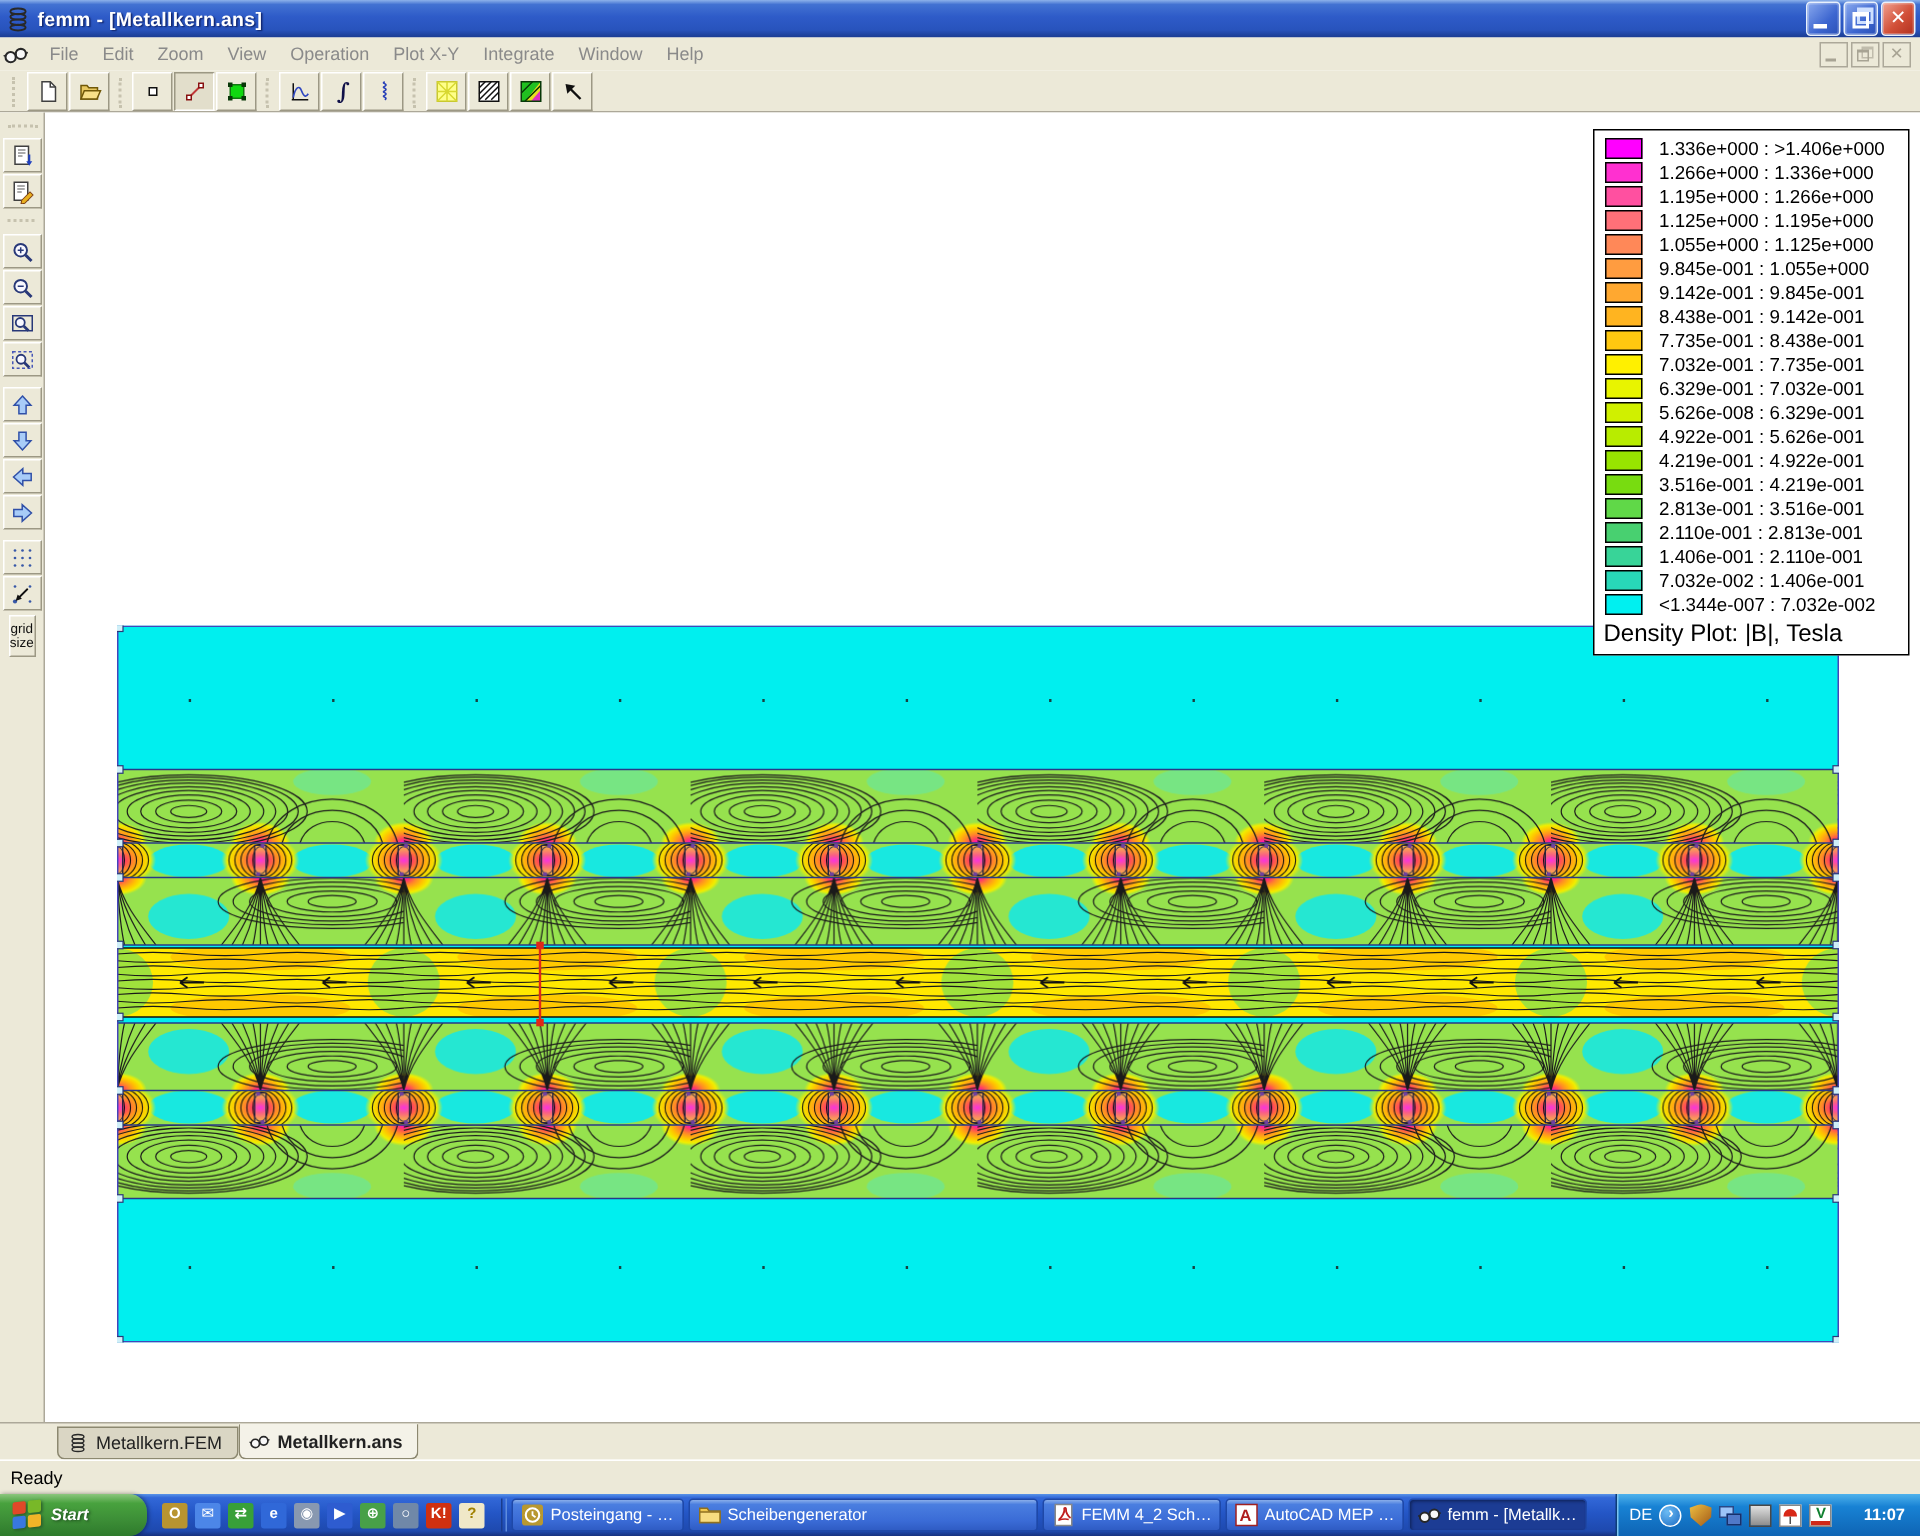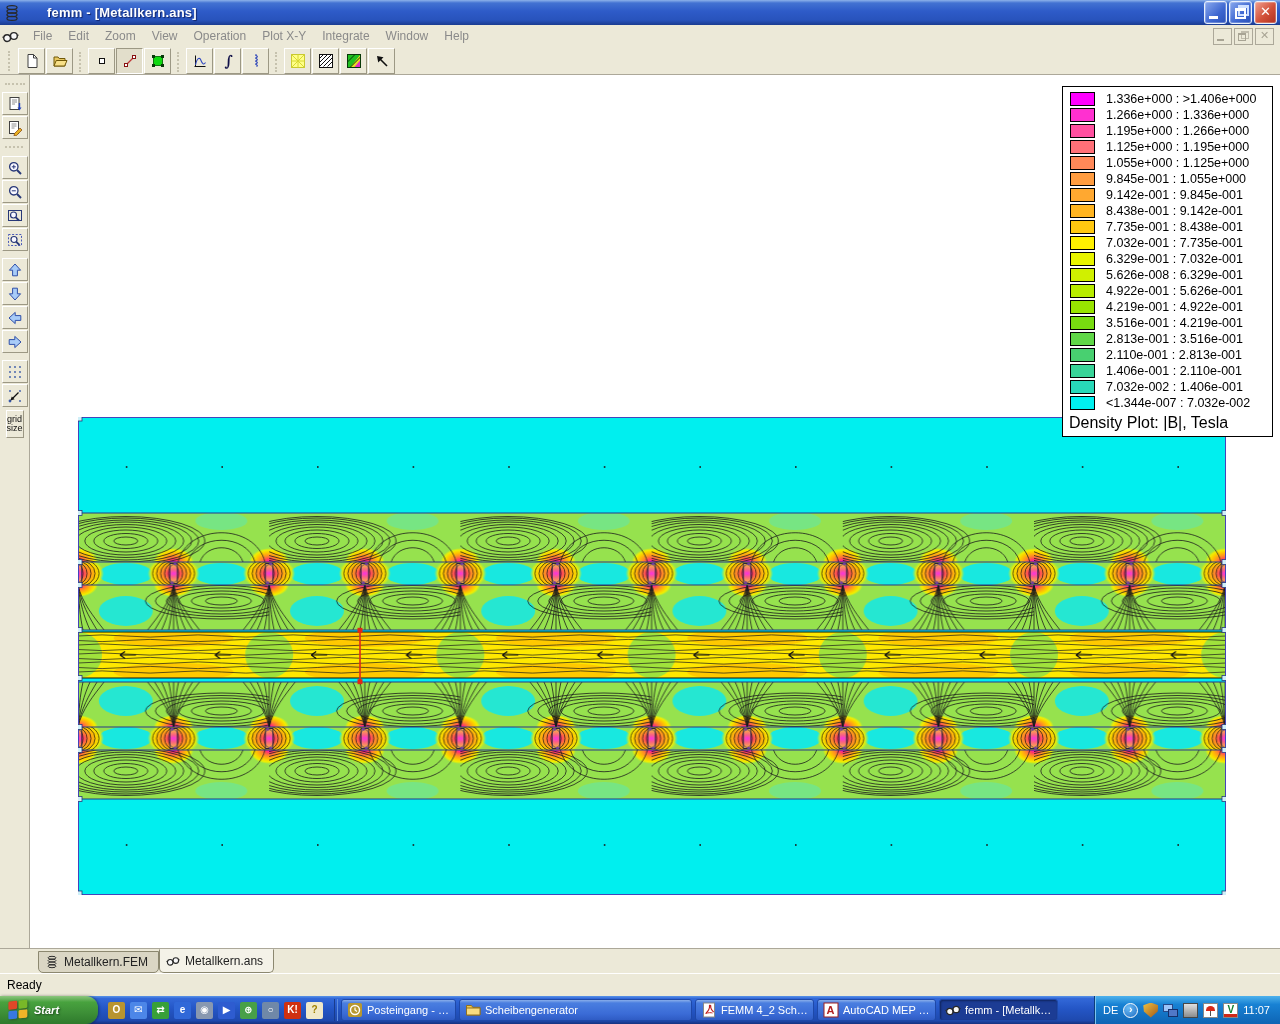--- a/index.html
+++ b/index.html
@@ -2,21 +2,21 @@
 <html><head>
 <meta charset="utf-8">
 <style>
   html,body{margin:0;padding:0;background:#444;}
   #screen{position:relative;width:1280px;height:1024px;overflow:hidden;
     font-family:"Liberation Sans","DejaVu Sans",sans-serif;background:#fff;font-size:11px;}
 
   
   #titlebar{position:absolute;left:0;top:0;width:1280px;height:25px;
     background:linear-gradient(180deg,#8DB2EA 0%,#4272D2 12%,#2E5BC8 45%,#2853BC 80%,#1A3B90 100%);
-    display:flex;align-items:center;color:#fff;gap:22px;}
+    display:flex;align-items:center;color:#fff;}
   #titlebar .appico{width:18px;height:18px;margin:0 4px 0 3px;}
   #titlebar .ttl{font-size:13px;font-weight:bold;text-shadow:1px 1px 1px #10246A;letter-spacing:.2px;}
   #titlebar .wbtns{margin-left:auto;display:flex;margin-right:3px;}
   .wbtn{width:21px;height:21px;border-radius:3px;border:1px solid #E8F0FC;margin-left:2px;position:relative;
     box-shadow:inset 0 0 0 1px rgba(255,255,255,.25);}
   .wbtn.minb,.wbtn.resb{background:linear-gradient(135deg,#89A9EE,#3D66D0 60%,#2B51B8);}
   .wbtn.clsb{background:linear-gradient(135deg,#F0A090,#D25038 55%,#B03020);}
   .wbtn.minb::after{content:"";position:absolute;left:4px;bottom:4px;width:9px;height:3px;background:#fff;}
   .wbtn.resb::after{content:"";position:absolute;left:5px;top:6px;width:7px;height:6px;border:2px solid #fff;border-top-width:3px;}
   .wbtn.resb::before{content:"";position:absolute;left:8px;top:3px;width:7px;height:6px;border:2px solid #cfe0ff;border-top-width:3px;}
@@ -81,21 +81,21 @@
   #dialog .dlines{padding:11px 0 0 13px;font-size:11.5px;color:#000;line-height:15px;}
   #okbtn{position:absolute;right:9px;bottom:12px;width:81px;height:22px;font-size:11px;
     border:1px solid #003C74;border-radius:3px;color:#000;
     background:linear-gradient(180deg,#fff,#F2EFE4 45%,#DDD8C4 100%);}
 
   
   #tabrow{position:absolute;left:0;top:948px;width:1280px;height:25px;background:#ECE9D8;
     border-top:1px solid #ACA899;display:flex;align-items:flex-start;padding-left:38px;box-sizing:border-box;}
   .tab{display:flex;align-items:center;gap:5px;height:20px;margin-top:2px;padding:0 10px 0 6px;
     background:#DAD6C4;border:1px solid #8C8870;border-radius:0 0 5px 5px;font-size:12px;color:#222;}
-  .tab.active{background:#F4F2E8;height:22px;margin-top:0;border-top-color:#F4F2E8;}
+  .tab.active{background:#F4F2E8;height:22px;margin-top:0;border-top-color:#F4F2E8;font-weight:bold;}
   #statusbar{position:absolute;left:0;top:973px;width:1280px;height:23px;background:#ECE9D8;
     border-top:1px solid #fff;display:flex;align-items:center;padding-left:7px;box-sizing:border-box;
     font-size:12px;color:#000;}
 
   
   #taskbar{position:absolute;left:0;top:996px;width:1280px;height:28px;
     background:linear-gradient(180deg,#5A94E8 0%,#3268D8 9%,#2456C6 45%,#1E49AE 88%,#16317E 100%);
     display:flex;align-items:center;}
   #startbtn{height:28px;width:98px;border-radius:0 12px 12px 0;display:flex;align-items:center;gap:5px;
     padding-left:7px;box-sizing:border-box;
@@ -126,21 +126,21 @@
   .security-shield-icon{background:linear-gradient(135deg,#F0C040,#A05818);
     clip-path:polygon(50% 0,100% 18%,96% 60%,50% 100%,4% 60%,0 18%);}
   .network-monitors-icon{position:relative;}
   .network-monitors-icon::before{content:"";position:absolute;left:0;top:1px;width:8px;height:6px;background:#9CC4F8;border:1px solid #284888;}
   .network-monitors-icon::after{content:"";position:absolute;right:0;bottom:1px;width:8px;height:6px;background:#5078C8;border:1px solid #16306A;}
   .remote-session-icon{background:linear-gradient(180deg,#E0E0E0,#8C8C8C);border:1px solid #484848;}
   .antivir-umbrella-icon{background:#fff;border:1px solid #888;position:relative;}
   .antivir-umbrella-icon::before{content:"";position:absolute;left:2px;top:2px;width:9px;height:5px;background:#D82818;border-radius:5px 5px 0 0;}
   .antivir-umbrella-icon::after{content:"";position:absolute;left:6px;top:7px;width:1px;height:5px;background:#505050;}
   .antivir-guard-icon{background:#fff;border:1px solid #888;color:#108030;box-shadow:inset 0 -3px 0 #D02818;}
-  #tray .clock{color:#fff;font-size:11px;margin-left:0;}
+  #tray .clock{color:#fff;font-size:11px;margin-left:16px;font-weight:bold;}
 </style>
 </head>
 <body>
 
 <svg width="0" height="0" style="position:absolute" aria-hidden="true">
 <defs>
 <symbol id="new-document-icon" viewBox="0 0 16 16">
         <path d="M4 1.5h5.5L13 5v9.5H4z" fill="#fff" stroke="#404040"></path>
         <path d="M9.5 1.5V5H13" fill="none" stroke="#404040"></path>
       </symbol>

